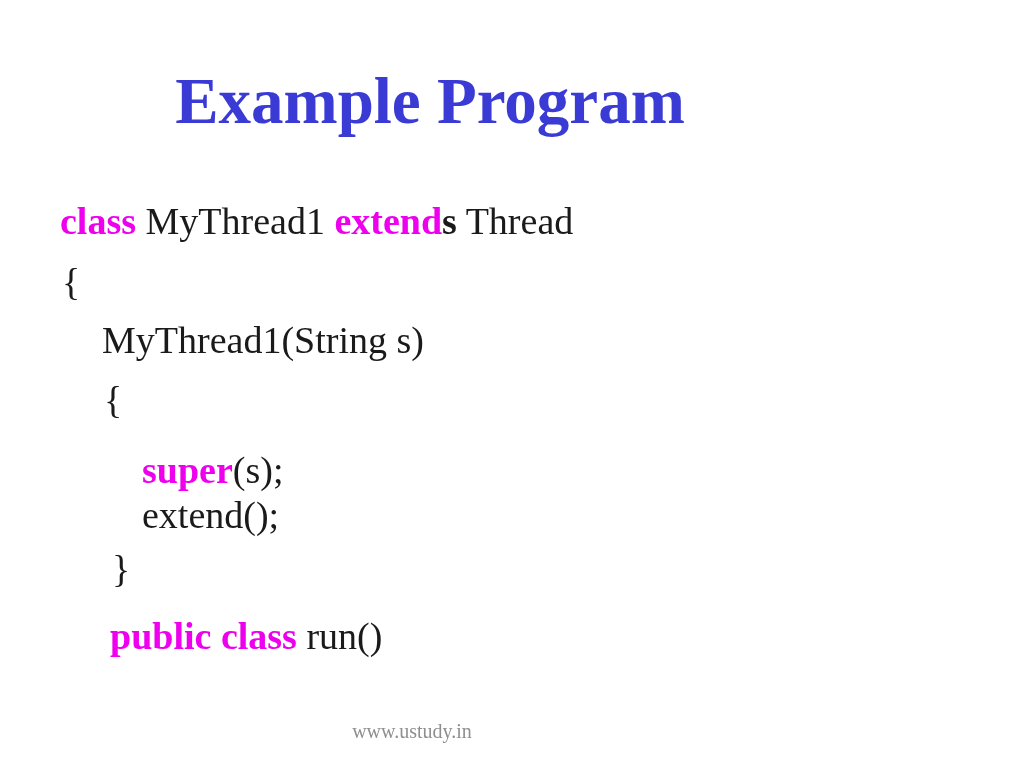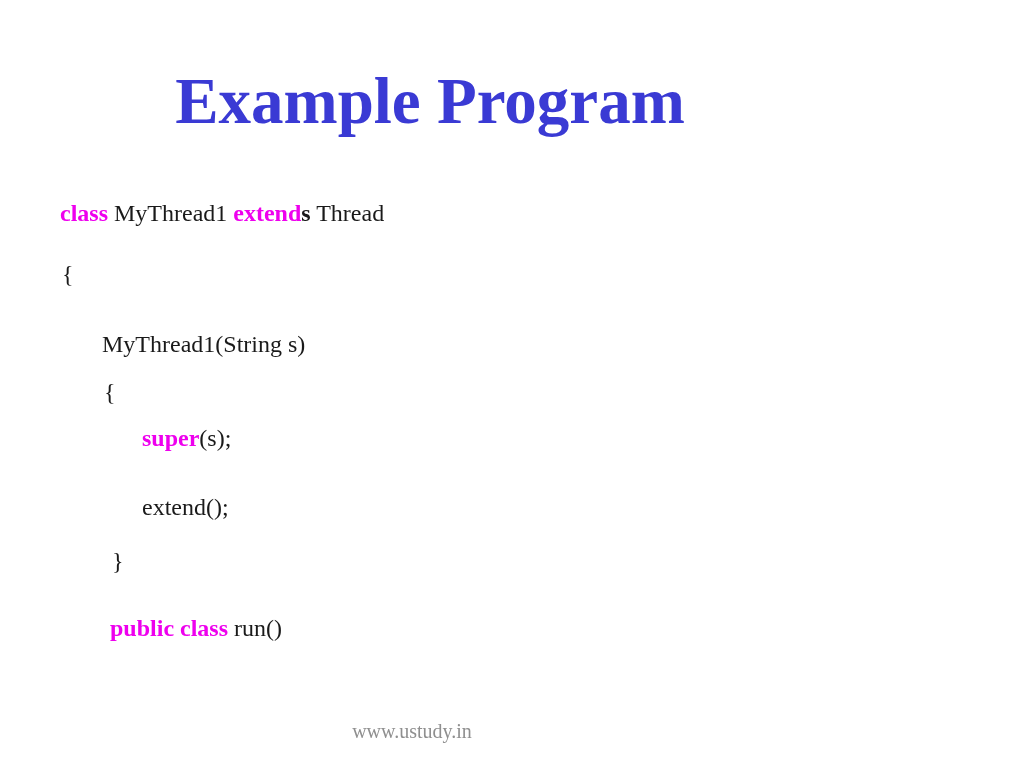--- a/index.html
+++ b/index.html
@@ -30,37 +30,37 @@
     font-weight: bold;
     color: var(--title, #3a3ad4);
     letter-spacing: 0px;
   }
   .code {
     position: absolute;
     inset: 0;
   }
   .code-line {
     position: absolute;
-    font-size: 24px;
+    font-size: 38px;
     line-height: 1.2;
     white-space: pre;
     color: var(--code-text, #1a1a1a);
   }
   .code-line .kw {
     color: var(--keyword, #ee00ee);
     font-weight: bold;
   }
   .code-line .b {
     font-weight: bold;
   }
   .code-line:nth-child(1) { top: 199px; left: 60px; }
   .code-line:nth-child(2) { top: 260px; left: 62px; }
-  .code-line:nth-child(3) { top: 318px; left: 102px; margin-top: 12px; }
+  .code-line:nth-child(3) { top: 318px; left: 102px; }
   .code-line:nth-child(4) { top: 378px; left: 104px; }
-  .code-line:nth-child(5) { top: 424px; left: 142px; }
+  .code-line:nth-child(5) { top: 448px; left: 142px; }
   .code-line:nth-child(6) { top: 493px; left: 142px; }
   .code-line:nth-child(7) { top: 547px; left: 112px; }
   .code-line:nth-child(8) { top: 614px; left: 110px; }
   .footer {
     position: absolute;
     top: 719px;
     left: 0;
     width: 824px;
     text-align: center;
     font-size: 20px;

